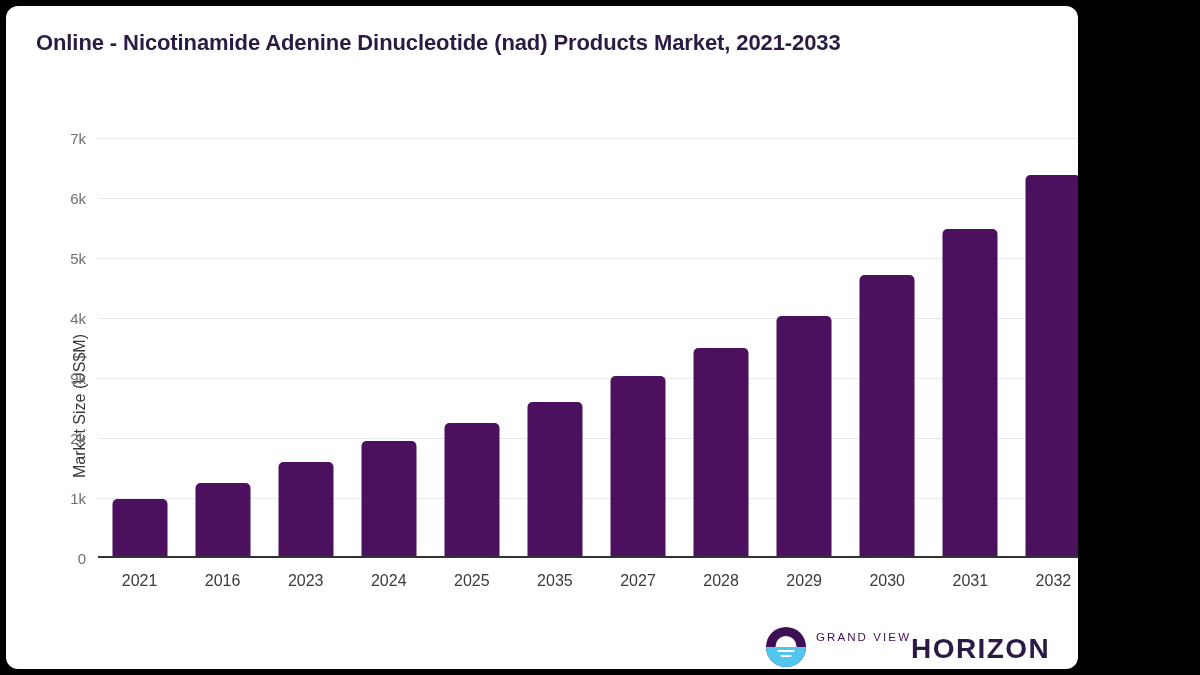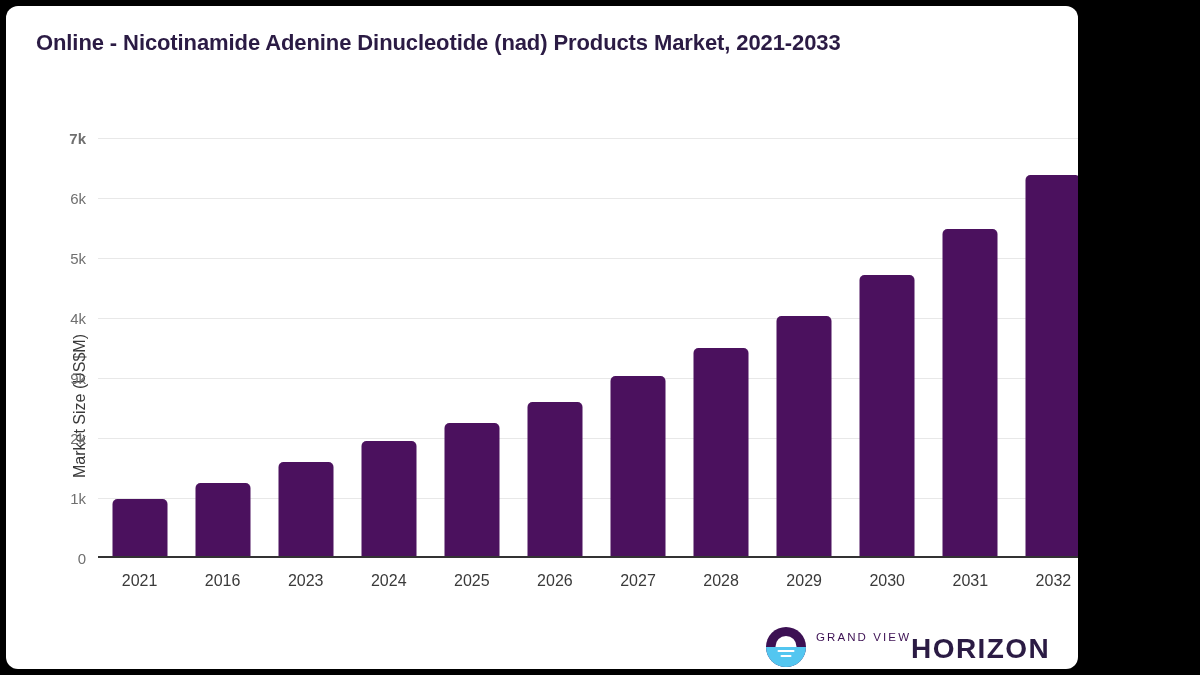--- a/index.html
+++ b/index.html
@@ -201,21 +201,21 @@
         <div class="gridline" style="top: 28.4682px;"></div>
       </div>
     <div id="y-tick-labels">
         <div class="y-tick-label" style="top: 448px; left: -58px; right: auto;">0</div>
         <div class="y-tick-label" style="top: 388.067px; left: -58px; right: auto;">1k</div>
         <div class="y-tick-label" style="top: 328.134px; left: -58px; right: auto;">2k</div>
         <div class="y-tick-label" style="top: 268.201px; left: -58px; right: auto;">9k</div>
         <div class="y-tick-label" style="top: 208.268px; left: -58px; right: auto;">4k</div>
         <div class="y-tick-label" style="top: 148.334px; left: -58px; right: auto;">5k</div>
         <div class="y-tick-label" style="top: 88.4013px; left: -58px; right: auto;">6k</div>
-        <div class="y-tick-label" style="top: 28.4682px; left: -58px; right: auto; font-weight: bold;">7k</div>
+        <div class="y-tick-label" style="top: 28.4682px; left: -58px; right: auto;">7k</div>
       </div>
     <div id="bars">
         <div class="bar-group" style="left: 0px; width: 83.0769px;">
           <div class="bar" title="2021: 990" style="height: 59.3338px; background: rgb(75, 17, 94);"></div>
           <div class="x-tick-label">2021</div>
         </div>
         <div class="bar-group" style="left: 83.0769px; width: 83.0769px;">
           <div class="bar" title="2022: 1245" style="height: 74.6167px; background: rgb(75, 17, 94);"></div>
           <div class="x-tick-label">2016</div>
         </div>
@@ -226,21 +226,21 @@
         <div class="bar-group" style="left: 249.231px; width: 83.0769px;">
           <div class="bar" title="2024: 1955" style="height: 117.169px; background: rgb(75, 17, 94);"></div>
           <div class="x-tick-label">2024</div>
         </div>
         <div class="bar-group" style="left: 332.308px; width: 83.0769px;">
           <div class="bar" title="2025: 2260" style="height: 135.449px; background: rgb(75, 17, 94);"></div>
           <div class="x-tick-label">2025</div>
         </div>
         <div class="bar-group" style="left: 415.385px; width: 83.0769px;">
           <div class="bar" title="2026: 2610" style="height: 156.425px; background: rgb(75, 17, 94);"></div>
-          <div class="x-tick-label">2026</div>
+          <div class="x-tick-label">2035</div>
         </div>
         <div class="bar-group" style="left: 498.462px; width: 83.0769px;">
           <div class="bar" title="2027: 3030" style="height: 181.597px; background: rgb(75, 17, 94);"></div>
           <div class="x-tick-label">2027</div>
         </div>
         <div class="bar-group" style="left: 581.538px; width: 83.0769px;">
           <div class="bar" title="2028: 3500" style="height: 209.766px; background: rgb(75, 17, 94);"></div>
           <div class="x-tick-label">2028</div>
         </div>
         <div class="bar-group" style="left: 664.615px; width: 83.0769px;">

